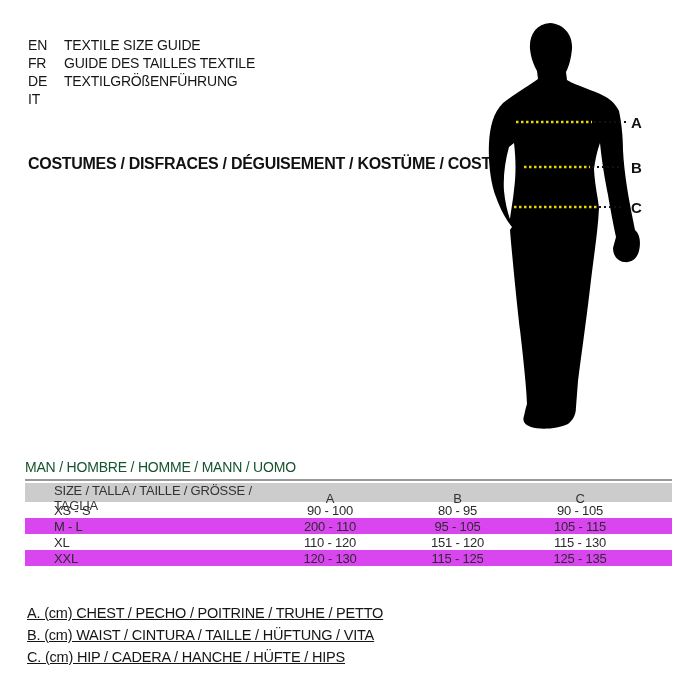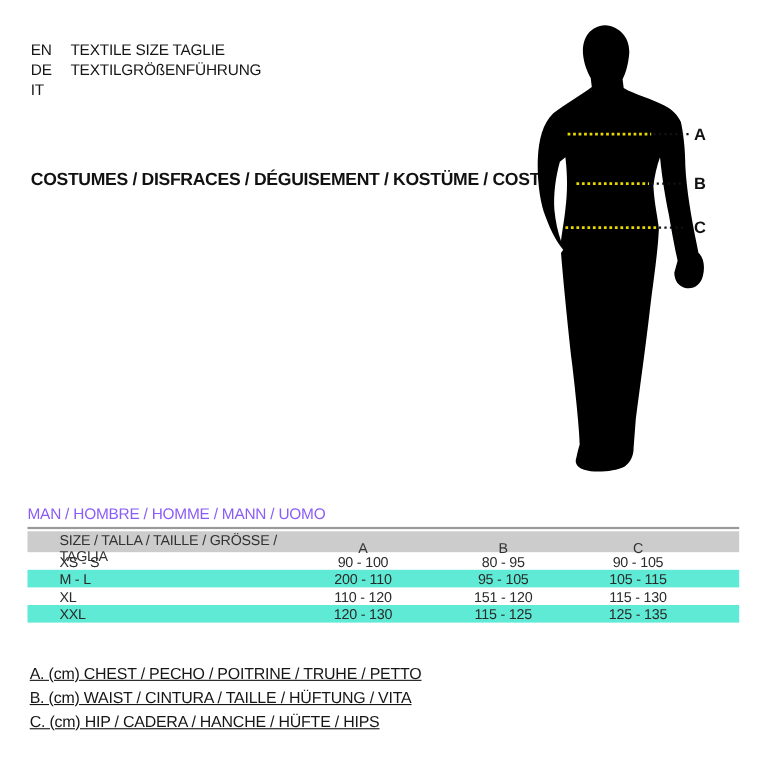--- a/index.html
+++ b/index.html
@@ -18,41 +18,45 @@
   }
   
   .figure-svg{position:absolute;left:450px;top:15px;width:200px;height:420px;}
   .marker-label{
     position:absolute;font-size:15px;font-weight:bold;color:#111;width:16px;text-align:left;
   }
   .marker-a{left:631px;top:114px;}
   .marker-b{left:631px;top:159px;}
   .marker-c{left:631px;top:199px;}
   
-  .gender-title{position:absolute;left:25px;top:459px;font-size:14px;letter-spacing:-0.2px;color:#8b5cf6;}
+  .gender-title{position:absolute;left:25px;top:459px;font-size:14px;letter-spacing:-0.2px;color:#14532d;}
   
   .size-table{position:absolute;left:25px;top:479px;width:647px;font-size:13px;letter-spacing:-0.2px;}
   .table-topline{height:2px;background:#999999;margin-bottom:2px;}
   .trow{display:grid;grid-template-columns:240px 130px 125px 120px 32px;align-items:center;height:16px;color:#2b2b2b;}
   .trow.thead{height:19px;background:#cccccc;color:#333;}
-  .trow.alt{background:#5eead4;}
+  .trow.alt{background:#d946ef;}
   .cell-size{padding-left:5px;text-align:left;margin-left:24px;}
   .cell-val{text-align:center;}
   
   .legend{position:absolute;left:27px;top:602px;font-size:14.5px;line-height:22px;letter-spacing:-0.2px;color:#161616;text-decoration:underline;}
 </style>
 </head>
 <body>
 
 <div class="canvas">
 
   <div class="lang-list">
     <div class="lang-row">
       <span class="lang-code">EN</span>
-      <span class="lang-label">TEXTILE SIZE TAGLIE</span>
+      <span class="lang-label">TEXTILE SIZE GUIDE</span>
+    </div>
+    <div class="lang-row">
+      <span class="lang-code">FR</span>
+      <span class="lang-label">GUIDE DES TAILLES TEXTILE</span>
     </div>
     <div class="lang-row">
       <span class="lang-code">DE</span>
       <span class="lang-label">TEXTILGRÖßENFÜHRUNG</span>
     </div>
     <div class="lang-row">
       <span class="lang-code">IT</span>
     </div>
   </div>
 

